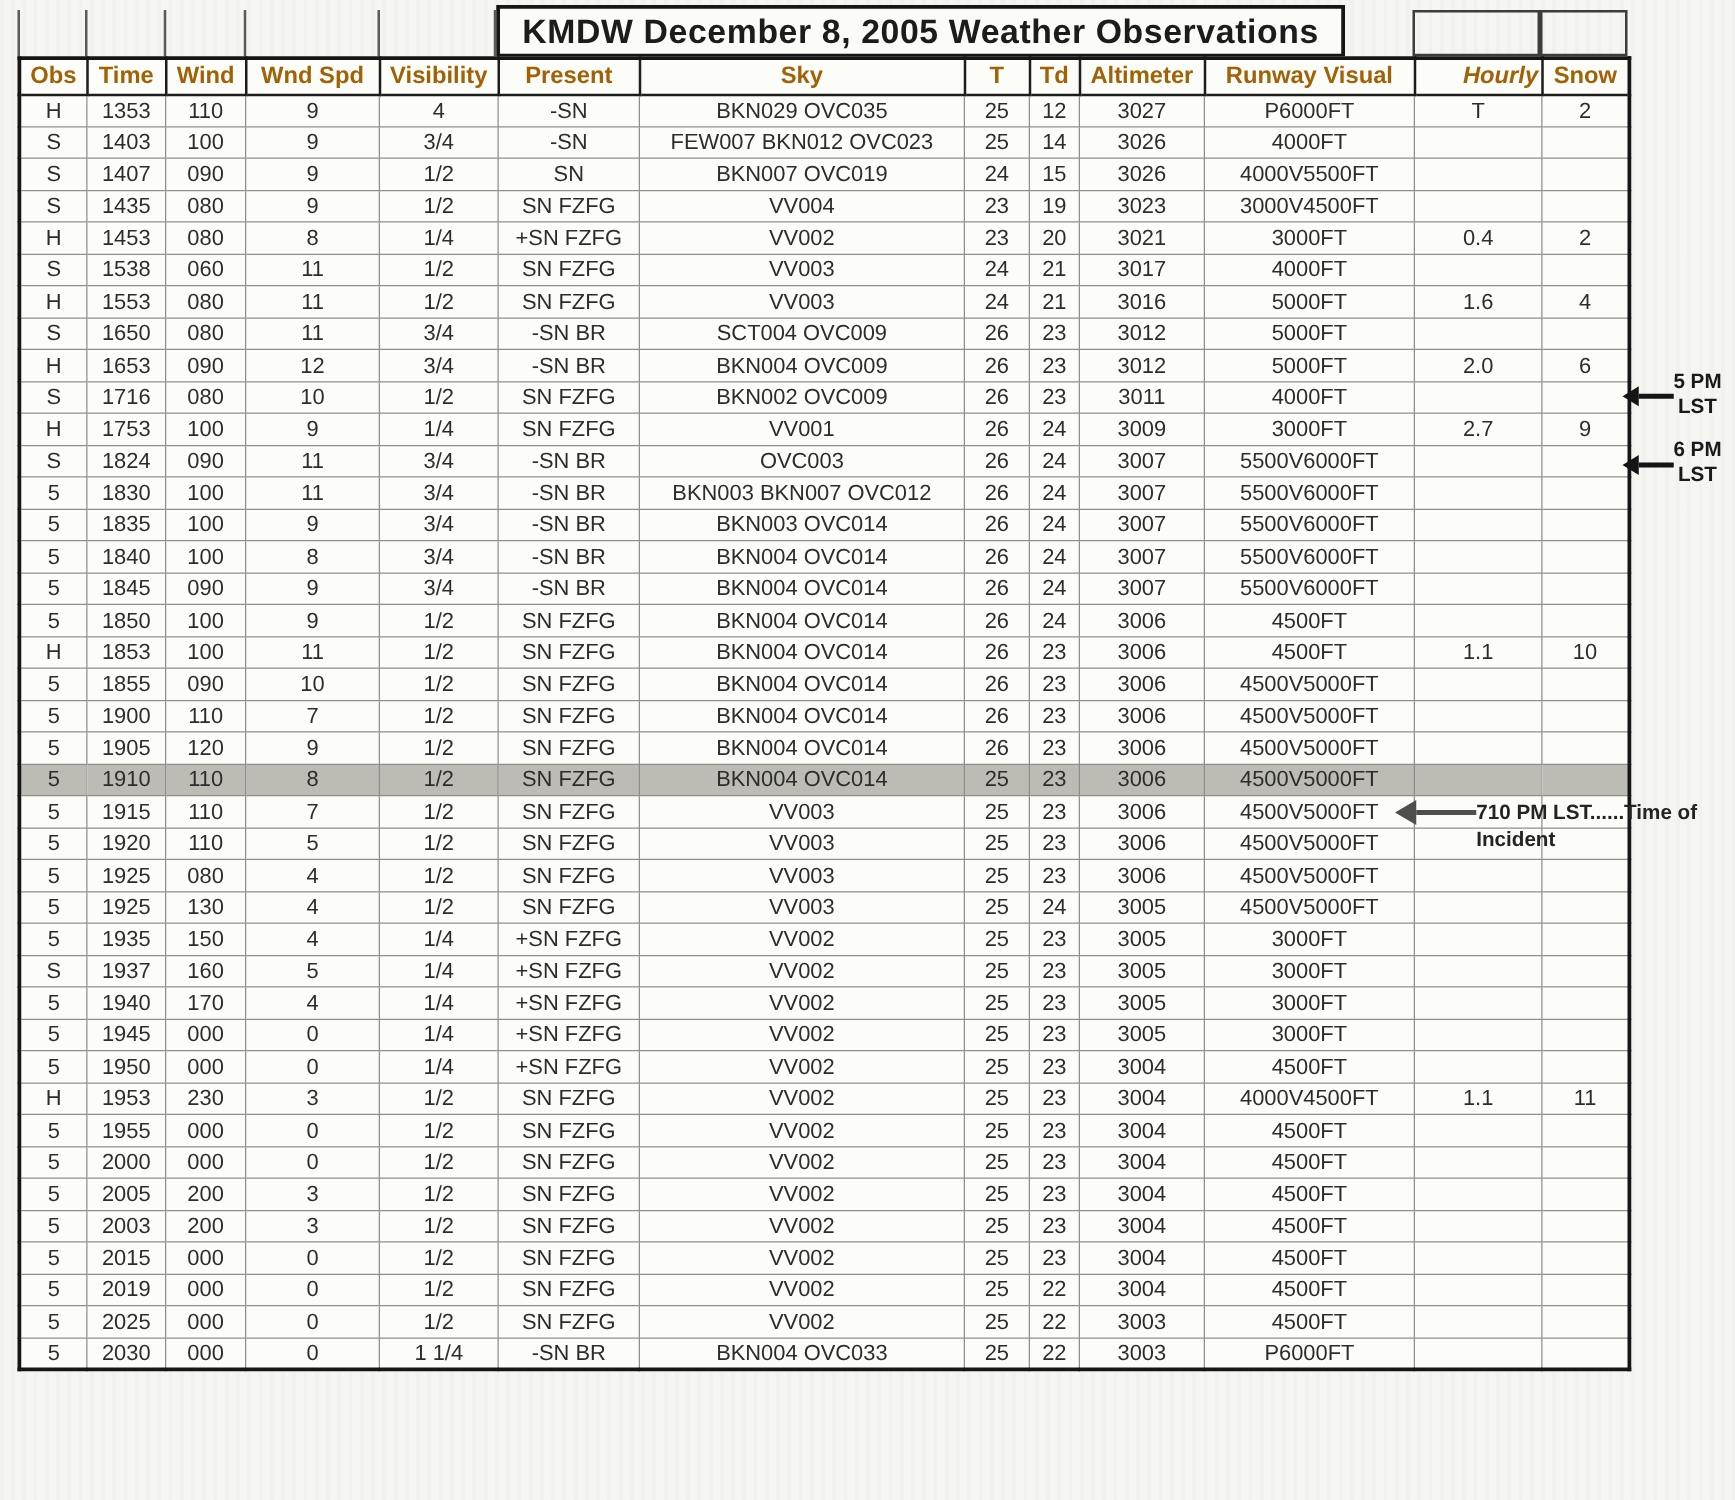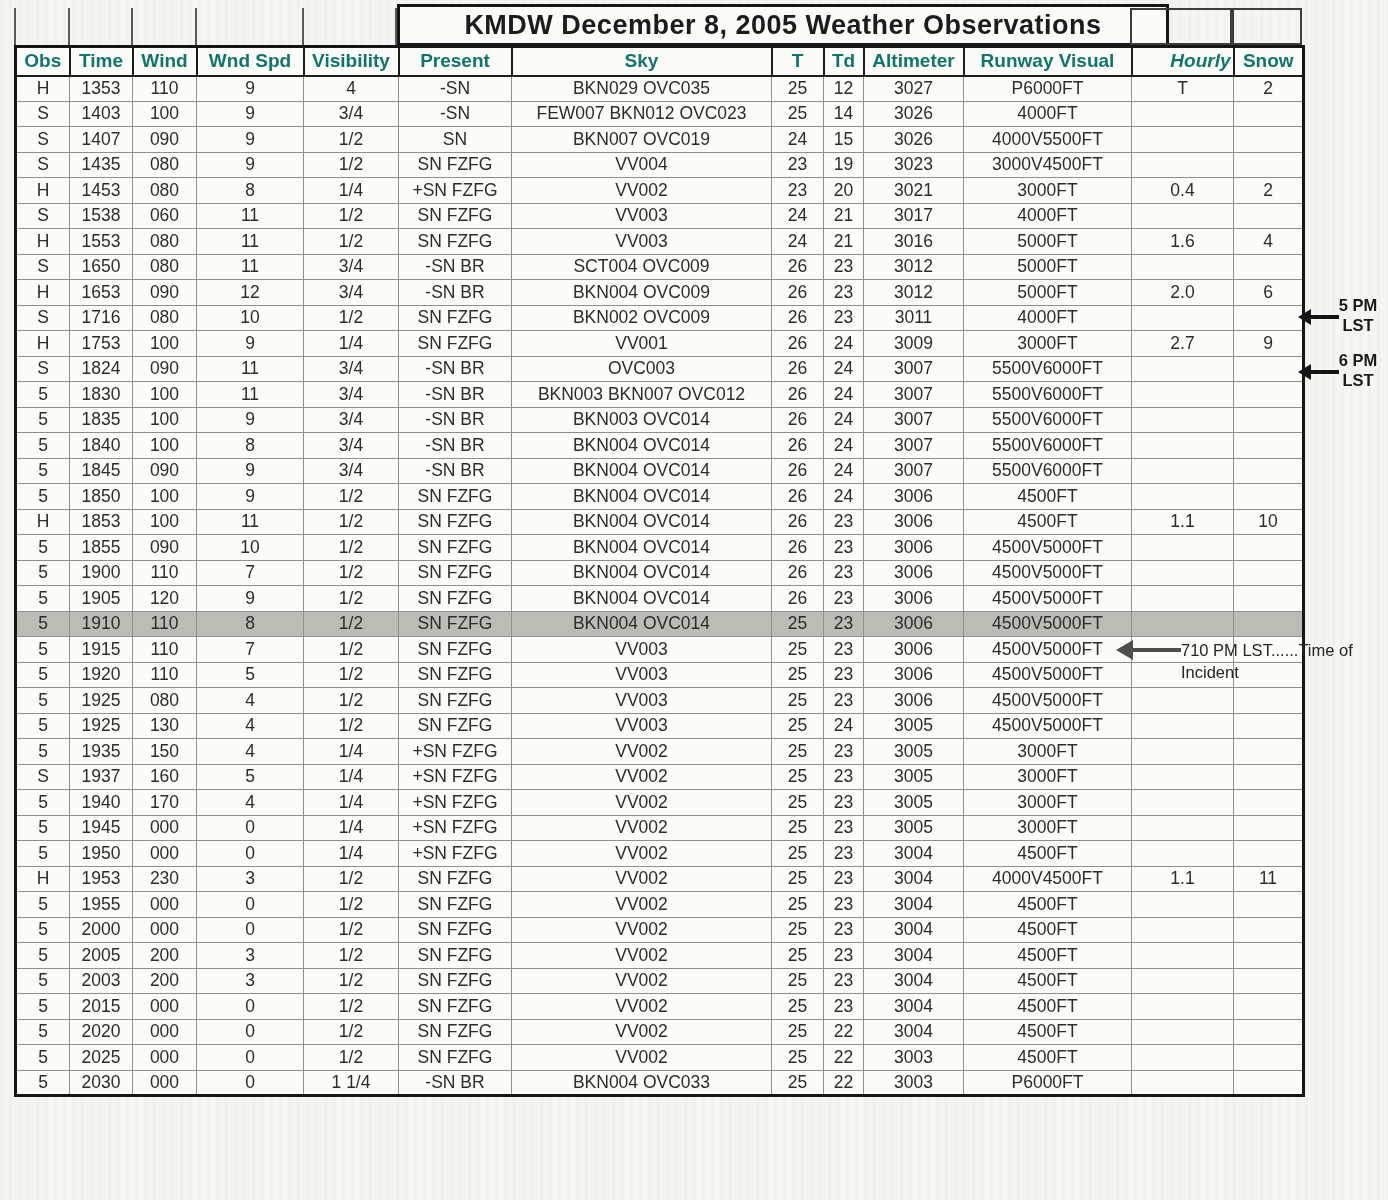--- a/index.html
+++ b/index.html
@@ -13,39 +13,39 @@
   }
   .page {
     position:absolute; left:0; top:0; width:1388px; height:1200px;
     background:
       repeating-linear-gradient(90deg, rgba(0,0,0,0.015) 0 3px, rgba(0,0,0,0) 3px 9px),
       #f5f5f1;
   }
   
   .col-stub { position:absolute; top:8px; height:37px; width:2px; background:#5a5a56; }
   .title-box {
-    position:absolute; left:397px; top:4px; width:772px; height:42px;
+    position:absolute; left:397px; top:4px; width:679px; height:42px;
     border:3px solid #161616; background:#fbfbf8;
     display:flex; align-items:center; justify-content:center;
   }
   .title-box span { font-size:27px; font-weight:bold; color:#1c1c1c; letter-spacing:0.5px; white-space:nowrap; }
   .empty-top-box { position:absolute; top:8px; height:37px; border:2px solid #3d3d3a; background:transparent; }
   .etb1 { left:1130px; width:102px; }
   .etb2 { left:1232px; width:70px; }
 
   
   table.obs {
     position:absolute; left:14px; top:45px; width:1288px;
     border-collapse:collapse; table-layout:fixed;
     border:3px solid #161616;
     background:#fcfcf9;
   }
   table.obs th {
     border:2.5px solid #1d1d1b;
-    font-size:19px; font-weight:bold; color:#0f766e;
+    font-size:19px; font-weight:bold; color:#a16207;
     height:29px; text-align:center; white-space:nowrap; overflow:hidden;
     background:#fcfcf9; padding:0 2px;
   }
   table.obs th.left { text-align:right; padding-left:7px;font-style:italic; }
   table.obs td {
     border:1px solid #90908b;
     font-size:17.5px; color:#2c2c2a;
     height:25.5px; text-align:center; white-space:nowrap; overflow:hidden;
     padding:0 2px;
   }
@@ -56,21 +56,21 @@
   .ann-pm { width:64px; text-align:center; font-size:16.5px; line-height:20px; }
   .arrow-bar { position:absolute; background:#151515; }
   .arrow-bar::before {
     content:""; position:absolute; top:50%; transform:translateY(-50%);
     border-top:8px solid transparent; border-bottom:8px solid transparent;
   }
   .arr-sm { height:3.5px; width:28px; }
   .arr-sm::before { left:-13px; border-right:13px solid #151515; }
   .arr-lg { height:4px; width:48px; background:#4e4e4c; }
   .arr-lg::before { left:-17px; border-right:17px solid #4e4e4c; border-top-width:10px; border-bottom-width:10px; }
-  .ann-incident { width:188px; font-size:16.5px; line-height:22px; font-weight:400; color:#242422; }
+  .ann-incident { width:188px; font-size:16.5px; line-height:22px; font-weight:700; color:#242422; }
   .ann-incident .l2 { text-align:left; padding-right:1px; }
 </style>
 </head>
 <body>
 
 <div class="page">
 
   <div class="col-stub" style="left:14px"></div>
   <div class="col-stub" style="left:68px"></div>
   <div class="col-stub" style="left:131px"></div>
@@ -668,21 +668,21 @@
           <td>VV002</td>
           <td>25</td>
           <td>23</td>
           <td>3004</td>
           <td>4500FT</td>
           <td></td>
           <td></td>
         </tr>
         <tr>
           <td>5</td>
-          <td>2020</td>
+          <td>2019</td>
           <td>000</td>
           <td>0</td>
           <td>1/2</td>
           <td>SN FZFG</td>
           <td>VV002</td>
           <td>25</td>
           <td>22</td>
           <td>3004</td>
           <td>4500FT</td>
           <td></td>

